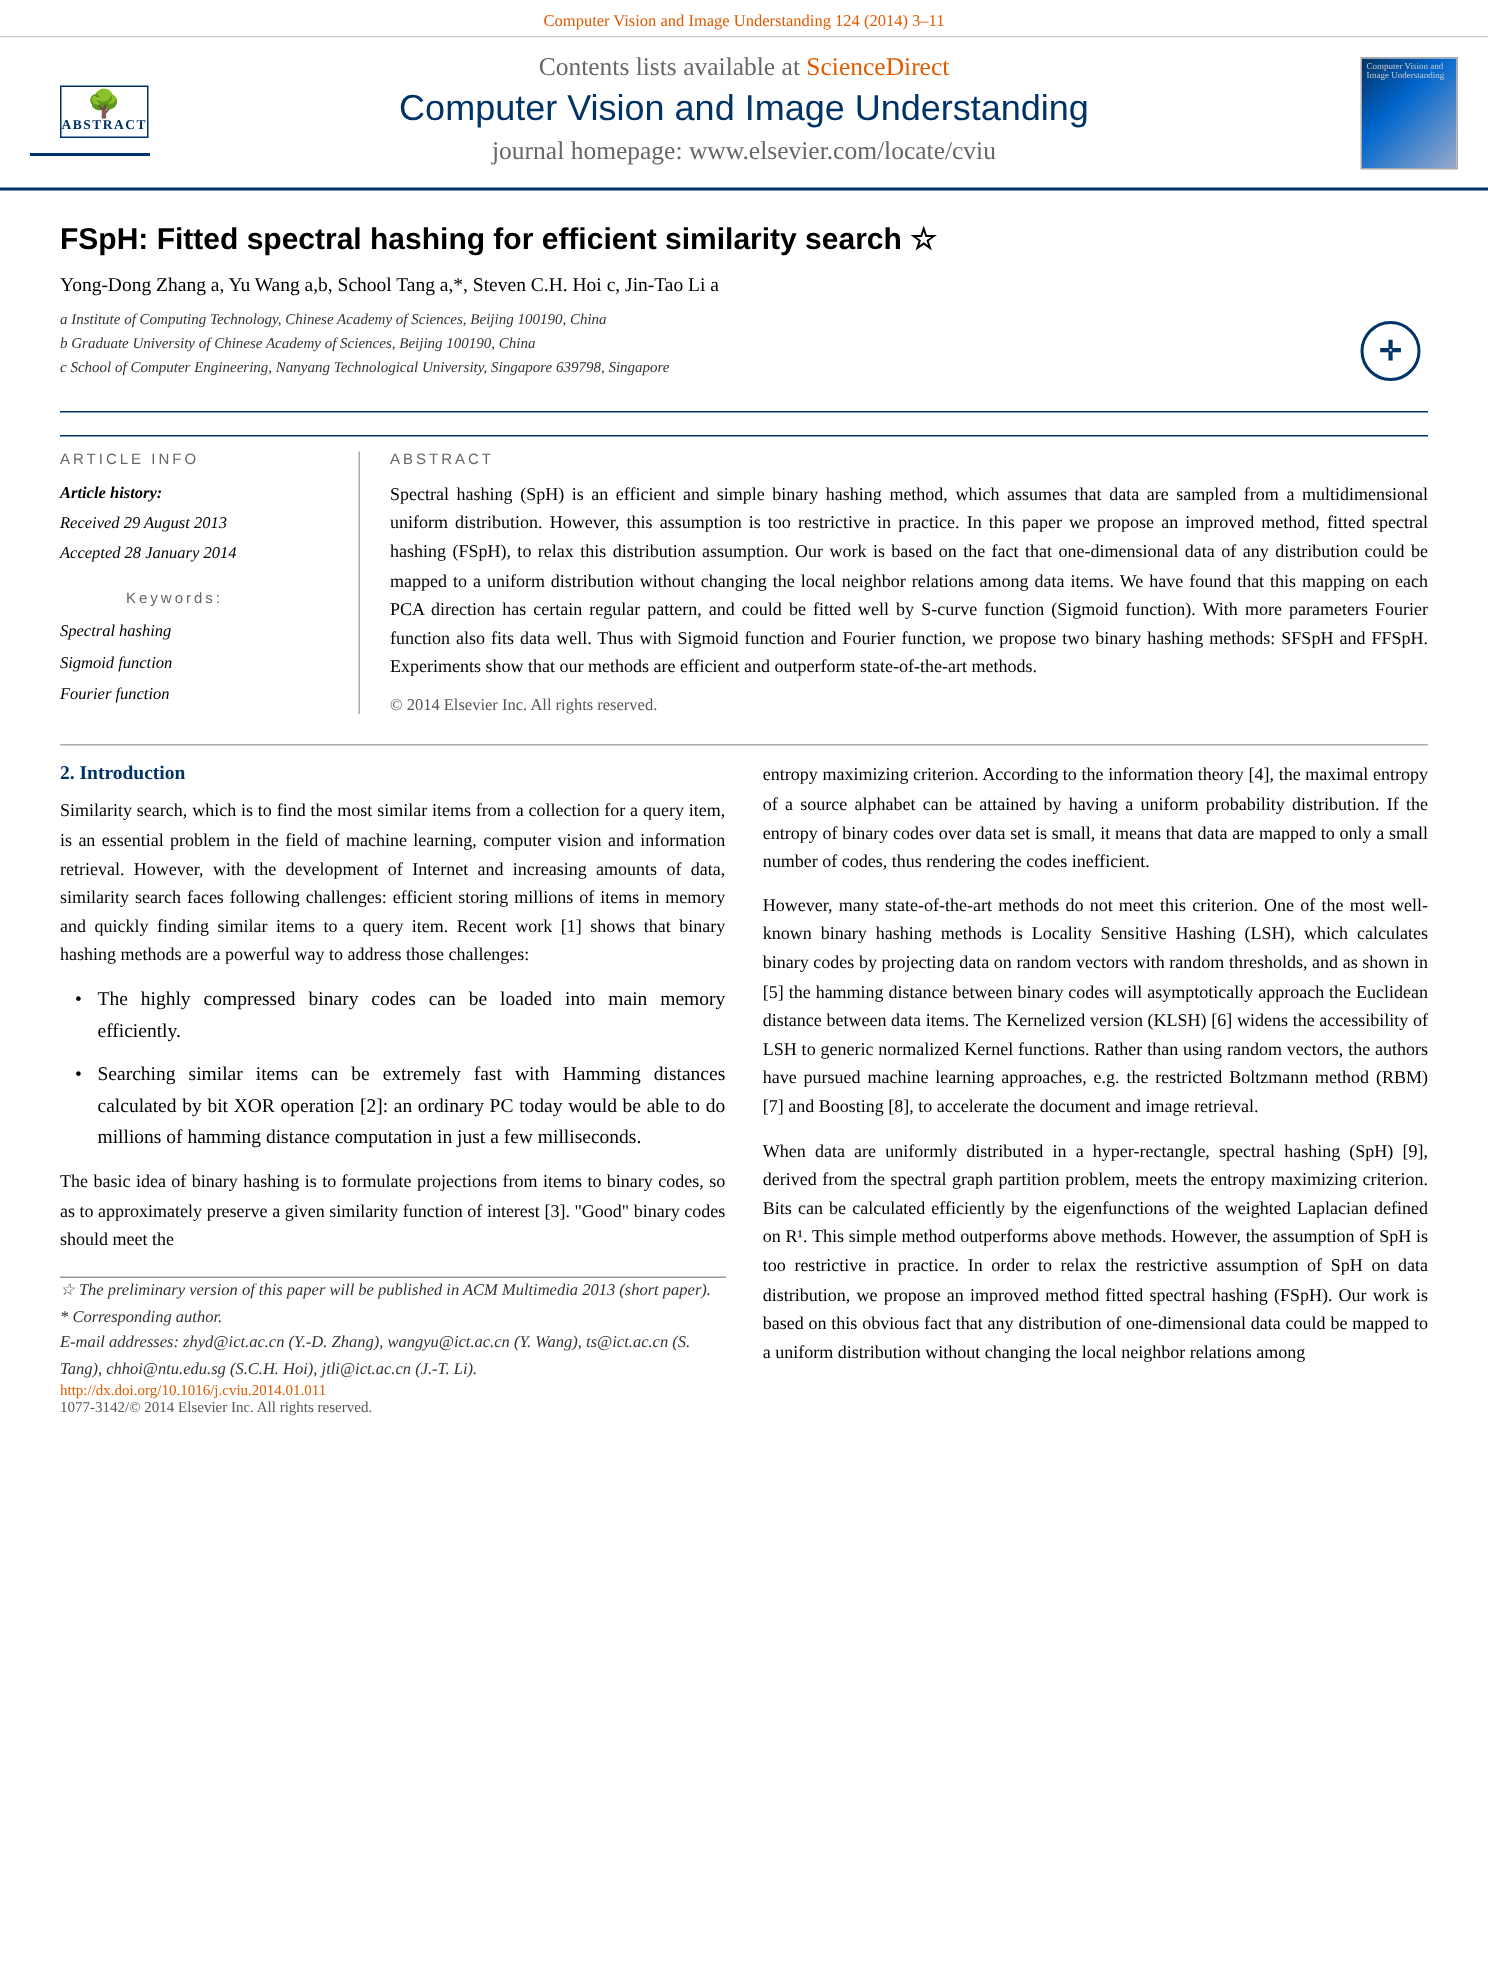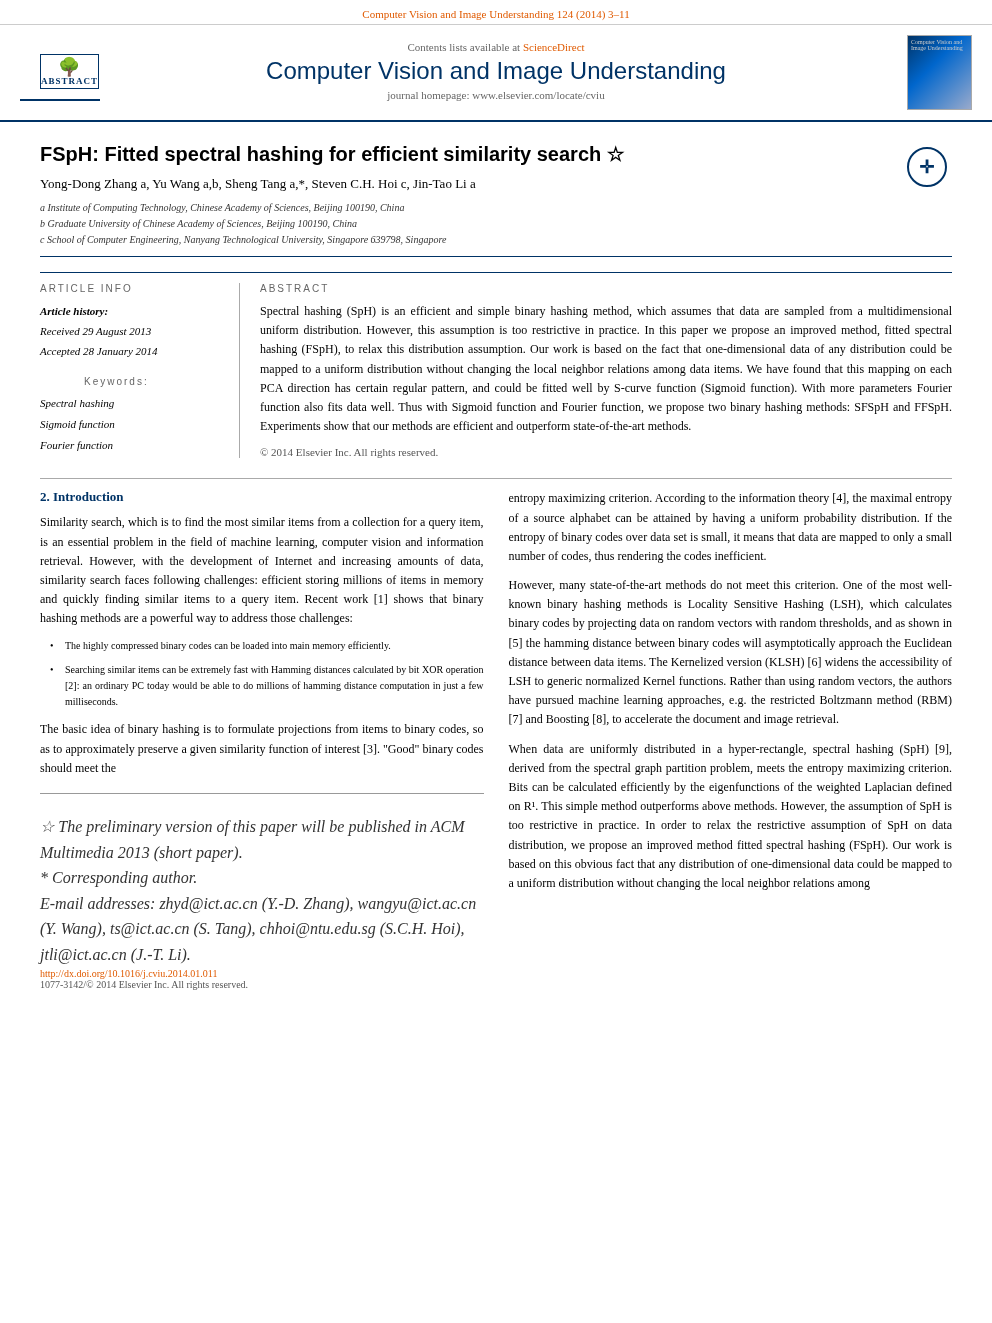--- a/index.html
+++ b/index.html
@@ -26,21 +26,21 @@
     }
     .journal-header .elsevier-logo {
       width: 80px;
       flex-shrink: 0;
     }
     .journal-header .center-content {
       flex: 1;
       text-align: center;
     }
     .journal-header .center-content .sciencedirect-line {
-      font-size: 11px;
+      font-size: 17px;
       color: #666;
       margin-bottom: 4px;
     }
     .journal-header .center-content .journal-title {
       font-size: 24px;
       color: #003366;
       font-weight: normal;
       margin-bottom: 4px;
       font-family: Arial, sans-serif;
     }
@@ -79,24 +79,24 @@
       font-size: 9px;
       color: #003366;
       font-weight: bold;
       letter-spacing: 1px;
     }
     .paper-body {
       padding: 20px 40px;
     }
     .paper-title-section {
       display: flex;
-      align-items: flex-start;
+      align-items: flex-end;
       margin-bottom: 8px;
       border-bottom: 1px solid #003366;
-      padding-bottom: 8px;
+      padding-bottom: 20px;
     }
     .paper-title-text {
       flex: 1;
     }
     .paper-title {
       font-size: 20px;
       font-weight: bold;
       color: #000;
       margin-bottom: 10px;
       font-family: Arial, sans-serif;
@@ -217,38 +217,38 @@
       line-height: 1.6;
       text-align: justify;
       margin-bottom: 10px;
     }
     .bullet-list {
       margin: 10px 0 10px 10px;
       padding: 0;
       list-style: none;
     }
     .bullet-list li {
-      font-size: 10px;
+      font-size: 13px;
       line-height: 1.6;
       text-align: justify;
       margin-bottom: 8px;
       padding-left: 15px;
       position: relative;
     }
     .bullet-list li::before {
       content: '•';
       position: absolute;
       left: 0;
       top: 0;
     }
     .footnote-section {
       border-top: 1px solid #999;
       margin-top: 15px;
-      padding-top: 20px;
-      font-size: 16px;
+      padding-top: 0;
+      font-size: 11px;
       font-style: italic;
       line-height: 1.6;
       color: #333;
     }
     .doi-section {
       font-size: 10px;
       color: #e05a00;
     }
   </style>
 </head>
@@ -279,21 +279,21 @@
     </div>
   </div>
 </div>
 
 <div class="paper-body">
 
   <div class="paper-title-section">
     <div class="paper-title-text">
       <div class="paper-title">FSpH: Fitted spectral hashing for efficient similarity search ☆</div>
       <div class="authors">
-        <span>Yong-Dong Zhang a, Yu Wang a,b, Sheng Tang a,*, Steven C.H. Hoi c, Jin-Tao Li a</span>
+        <span>Yong-Dong Zhang a, Yu Wang a,b, School Tang a,*, Steven C.H. Hoi c, Jin-Tao Li a</span>
       </div>
       <div class="affiliations">
         <div>a Institute of Computing Technology, Chinese Academy of Sciences, Beijing 100190, China</div>
         <div>b Graduate University of Chinese Academy of Sciences, Beijing 100190, China</div>
         <div>c School of Computer Engineering, Nanyang Technological University, Singapore 639798, Singapore</div>
       </div>
     </div>
     <div class="crossmark">
       <div class="crossmark-icon">✛</div>
     </div>

